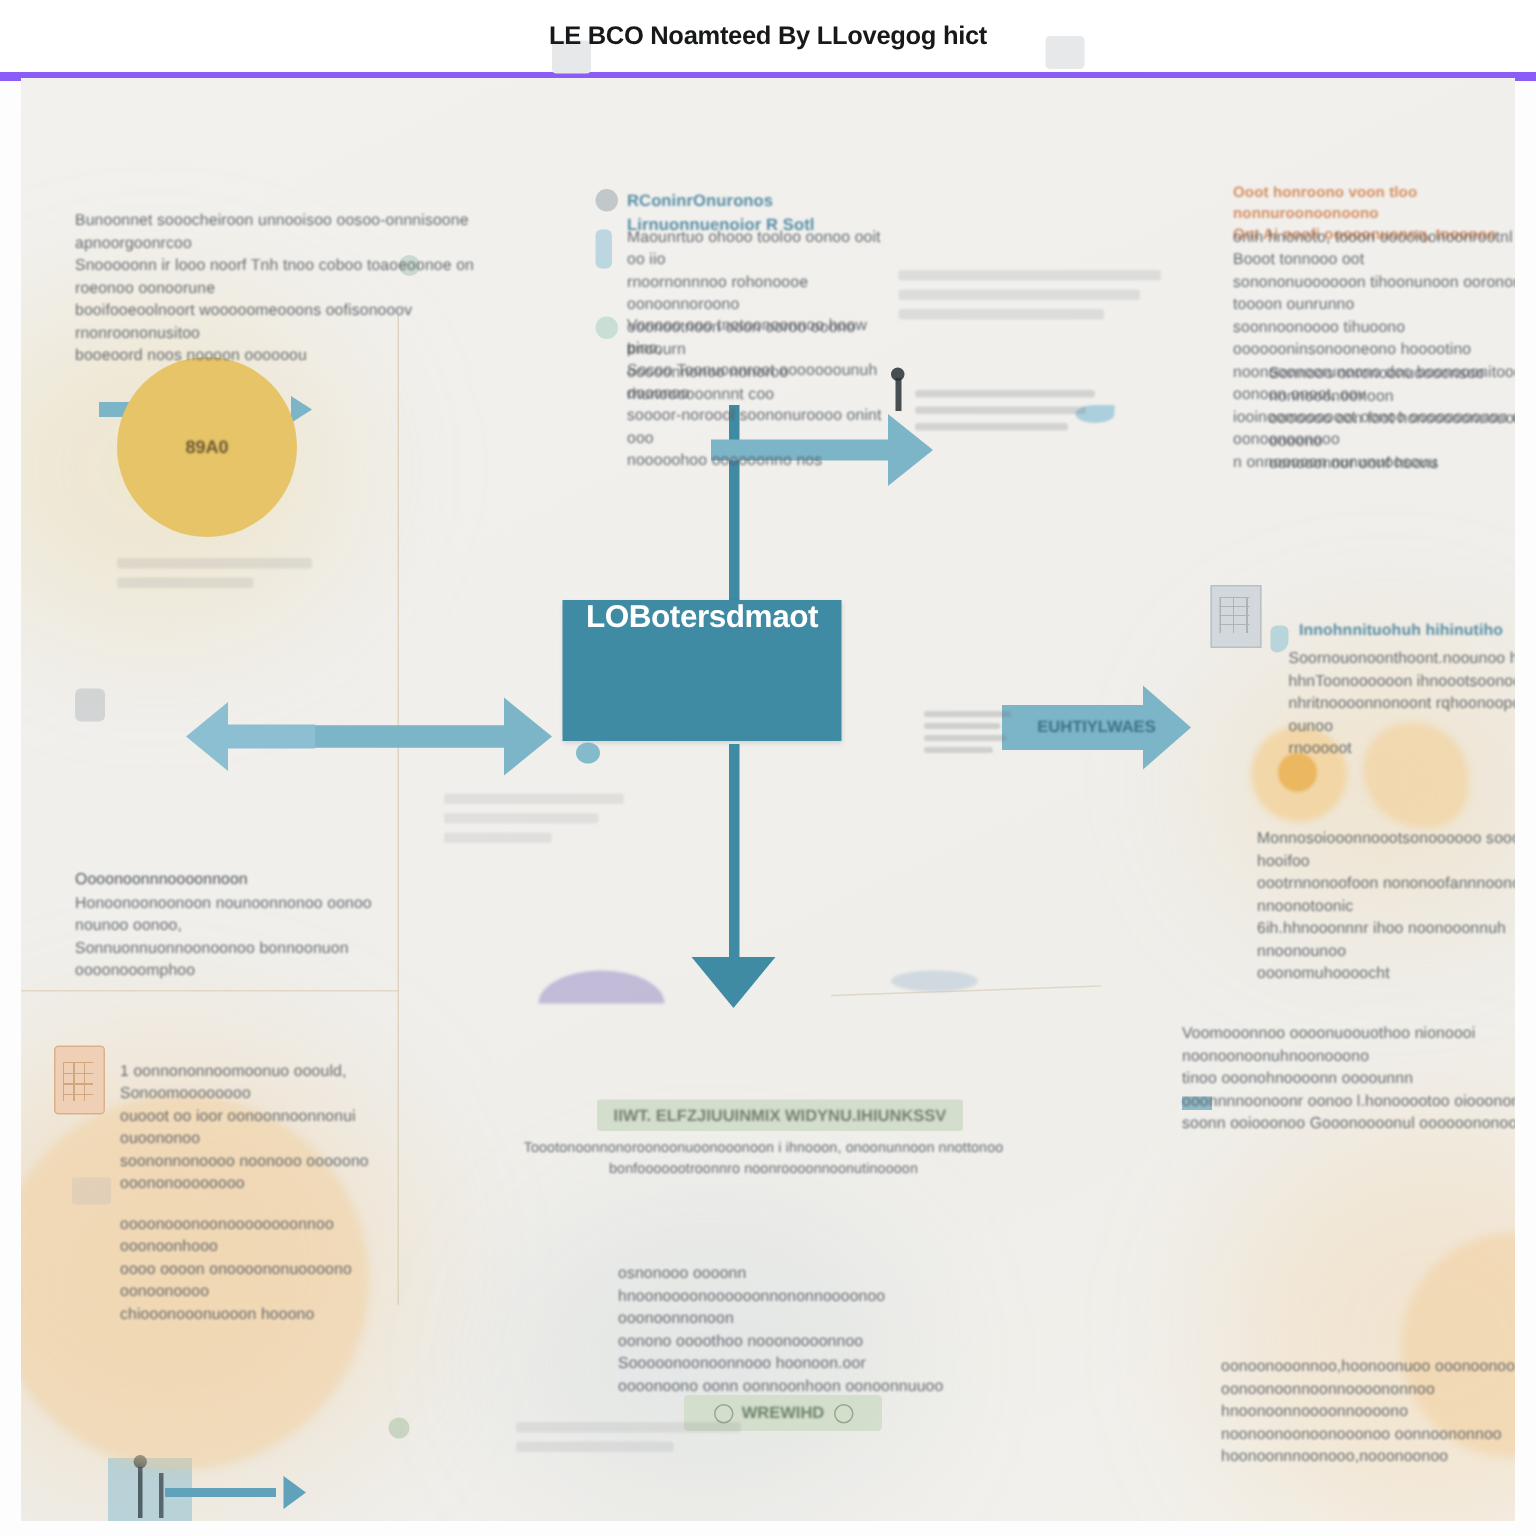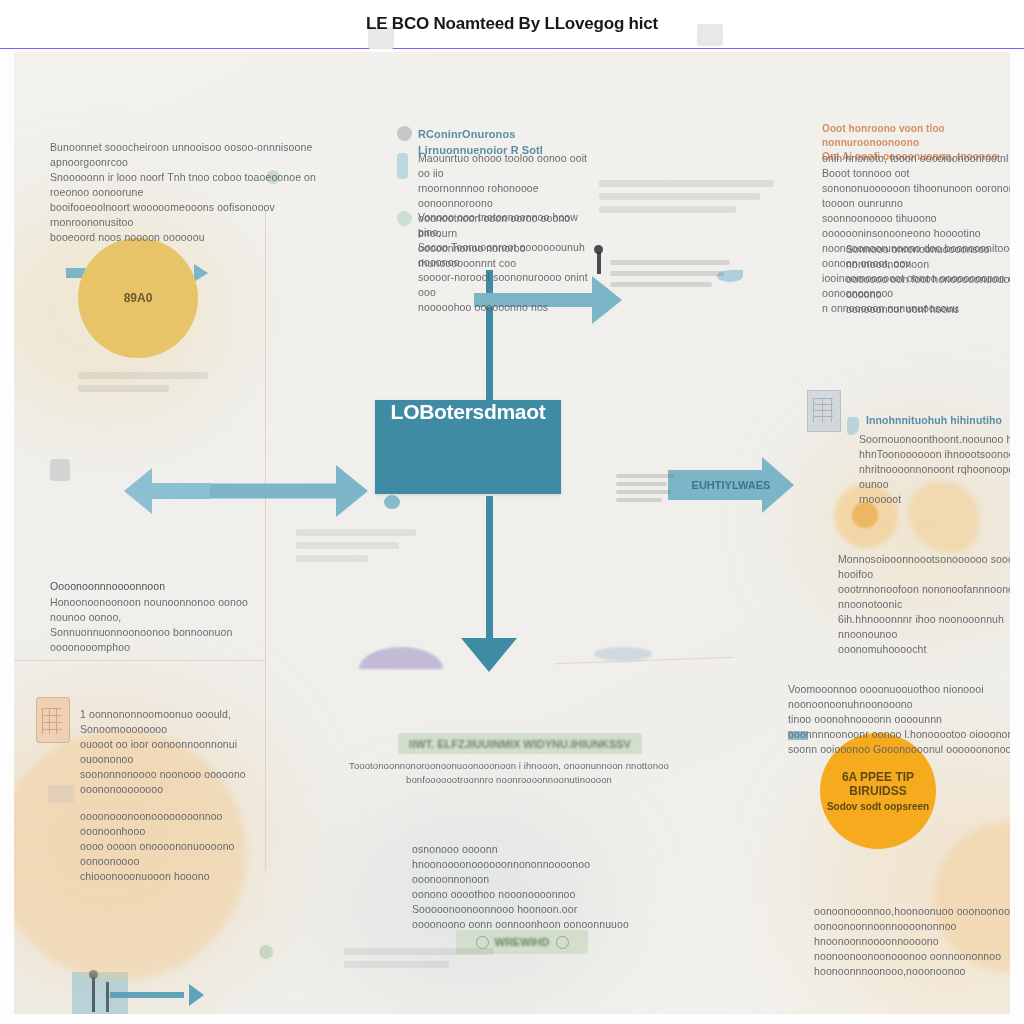--- a/index.html
+++ b/index.html
@@ -6,21 +6,21 @@
   body{
     width:1024px;height:1024px;overflow:hidden;
     background:#ffffff;
     font-family:"Liberation Sans",sans-serif;
   }
 
   
   #viewer{position:relative;width:1024px;height:1024px;background:#fdfdfd;}
   #topbar{
     position:absolute;left:0;top:0;width:1024px;height:48px;
-    background:#ffffff;border-bottom:1px solid #8b5cf6;
+    background:#ffffff;border-bottom:6px solid #8b5cf6;
     display:flex;align-items:center;justify-content:center;
   }
   #topbar .chip{
     position:absolute;width:26px;height:22px;background:#e6e8ea;border-radius:3px;
   }
   #topbar .chip.left{left:368px;top:27px;}
   #topbar .chip.right{left:697px;top:24px;}
   #doc-title{
     font-size:17px;font-weight:bold;color:#16181a;letter-spacing:-.2px;
     filter:blur(.45px);white-space:nowrap;
@@ -192,24 +192,20 @@
     <div style="position:absolute;left:580px;top:193px;width:9px;height:9px;border-radius:50%;background:#2a3236;opacity:.85;filter:blur(.4px);"></div>
 
     <div style="position:absolute;left:703px;top:218px;width:26px;height:12px;border-radius:50% 0 50% 50%;background:#8fc2d6;opacity:.7;filter:blur(.6px);"></div>
     <div style="position:absolute;left:345px;top:595px;width:84px;height:22px;border-radius:50%/100% 100% 0 0;background:rgba(150,135,195,.5);filter:blur(1px);"></div>
     <div style="position:absolute;left:580px;top:595px;width:58px;height:14px;border-radius:50%;background:rgba(170,190,210,.45);filter:blur(1px);"></div>
 
     <div class="circ" style="left:64px;top:186px;width:120px;height:120px;background:#e7c468;">
       <div class="t1" style="color:#6b5a32;">89A0</div>
     </div>
 
-    <div class="circ" style="left:806px;top:681px;width:116px;height:116px;background:#f6ab1f;">
-      <div class="t1" style="color:#5e4a14;">6A PPEE TIP BIRUIDSS</div>
-      <div class="t2" style="color:#5e4a14;">Sodov sodt oopsreen</div>
-    </div>
 
     <div style="position:absolute;left:-18px;top:678px;width:250px;height:250px;border-radius:50%;background:rgba(242,200,140,.38);filter:blur(3px);"></div>
     <div style="position:absolute;left:920px;top:770px;width:150px;height:150px;border-radius:50%;background:rgba(243,196,130,.35);filter:blur(3px);"></div>
     <div style="position:absolute;left:820px;top:432px;width:64px;height:64px;border-radius:50%;background:rgba(244,200,128,.55);filter:blur(2px);"></div>
     <div style="position:absolute;left:838px;top:450px;width:26px;height:26px;border-radius:50%;background:rgba(232,172,72,.75);filter:blur(1px);"></div>
     <div style="position:absolute;left:895px;top:430px;width:70px;height:70px;border-radius:45% 55% 40% 60%;background:rgba(244,203,140,.5);filter:blur(2.5px);"></div>
 
     <div class="hl" style="left:384px;top:681px;width:244px;height:21px;">
       <span>IIWT. ELFZJIUUINMIX  WIDYNU.IHIUNKSSV</span>
     </div>

